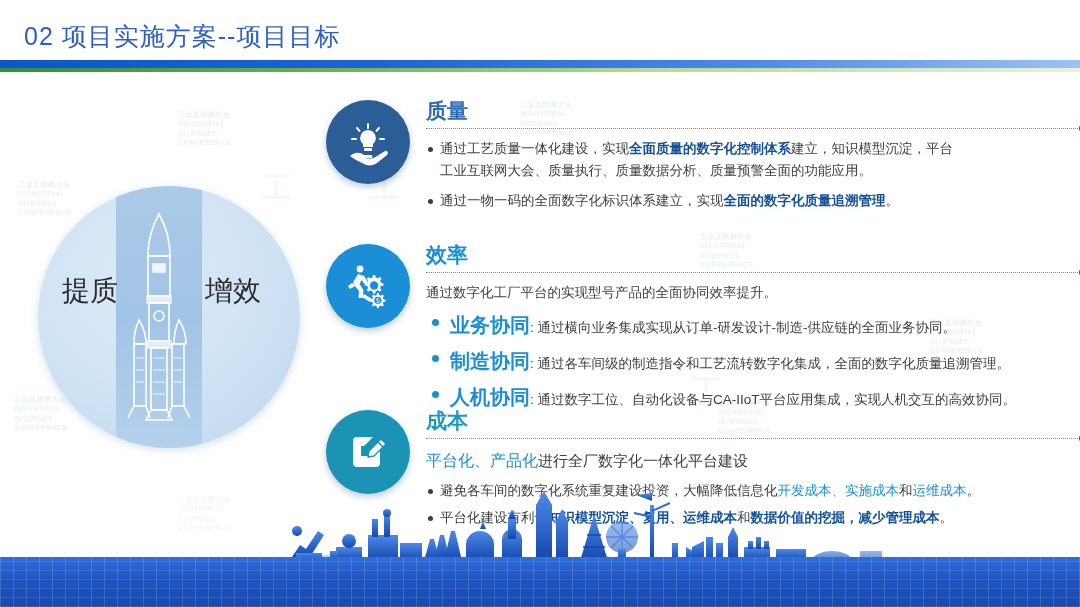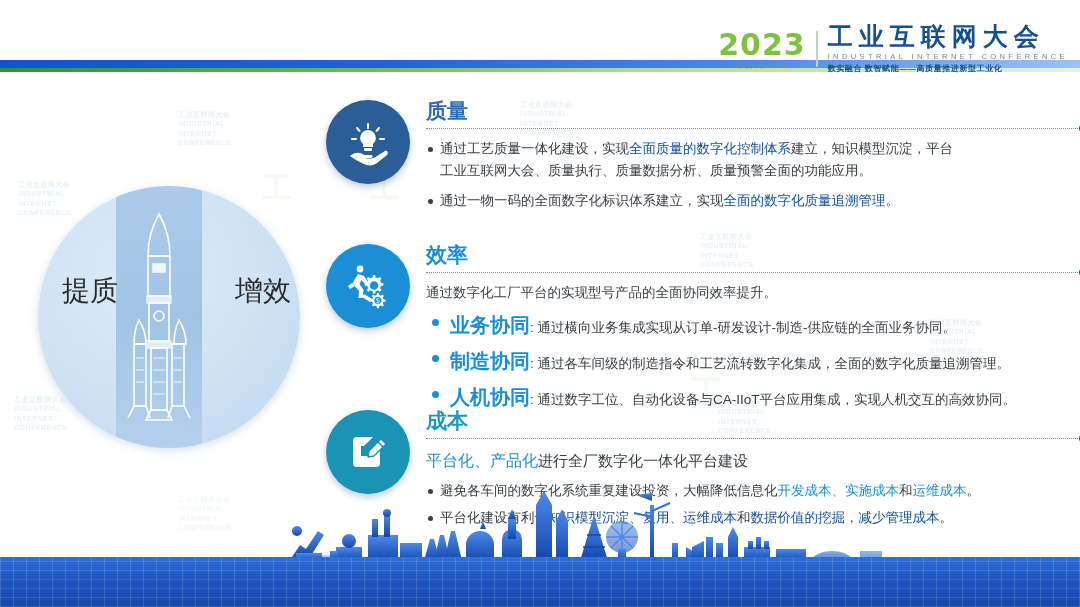--- a/index.html
+++ b/index.html
@@ -36,21 +36,21 @@
 
   
   .circle-wrap{position:absolute;left:38px;top:186px;width:262px;height:262px;}
   .big-circle{position:absolute;inset:0;border-radius:50%;
      background:radial-gradient(circle at 40% 35%,#dceaf7 0%,#cfe2f4 55%,#bcd6ee 100%);
      box-shadow:0 2px 8px rgba(90,130,175,.25);overflow:hidden;}
   .band{position:absolute;left:78px;top:0;width:86px;height:262px;
      background:linear-gradient(180deg,#a8c8e8 0%,#9cc0e4 50%,#b2cfeb 100%);opacity:.92;}
   .lbl-left{position:absolute;left:24px;top:88px;width:60px;text-align:left;
      font-size:28px;color:#2b2b2b;line-height:1.22;}
-  .lbl-right{position:absolute;left:194px;top:88px;width:62px;text-align:center;
+  .lbl-right{position:absolute;left:164px;top:88px;width:62px;text-align:center;
      font-size:28px;color:#2b2b2b;line-height:1.22;}
   .rocket{position:absolute;left:88px;top:22px;}
 
   
   .sec{position:absolute;left:326px;}
   .ic{position:absolute;left:0;top:0;width:84px;height:84px;border-radius:50%;
       display:flex;align-items:center;justify-content:center;
       box-shadow:0 3px 7px rgba(40,80,130,.3);}
   .ic.quality{background:#2b5e96;}
   .ic.efficiency{background:#1a8fd6;}
@@ -66,21 +66,21 @@
   .dots:after{content:"";position:absolute;right:0;top:0;width:7px;height:7px;
      border-radius:50%;background:#1d4f86;}
   .line{font-size:13.5px;color:#3a3f46;line-height:1.5;margin:2px 0;white-space:nowrap;}
   .line.ind{padding-left:14px;}
   .bl{position:relative;padding-left:14px;}
   .bl:before{content:"";position:absolute;left:2px;top:8px;width:5px;height:5px;
      border-radius:50%;background:#3a3f46;}
   .bl.big:before{width:7px;height:7px;background:#1a8fd6;left:6px;top:9px;}
   .bl.big{padding-left:24px;}
   .lead{font-weight:700;color:#1a8fd6;font-size:20px;}
-  .b{font-weight:400;color:#14519a;}
+  .b{font-weight:700;color:#14519a;}
   .b2{font-weight:400;color:#1a8fd6;}
   .intro{font-size:13.5px;color:#3a3f46;line-height:1.5;}
   .intro.strong{font-size:15px;}
 
   
   .ground{position:absolute;left:0;bottom:0;width:1080px;height:50px;
     background:linear-gradient(180deg,#2f6fd8 0%,#1f54c0 45%,#1a49ad 100%);}
   .ground:before{content:"";position:absolute;inset:0;
     background:repeating-linear-gradient(90deg,rgba(255,255,255,.14) 0 1px,transparent 1px 13px),
                repeating-linear-gradient(0deg,rgba(255,255,255,.10) 0 1px,transparent 1px 9px);}
@@ -126,35 +126,24 @@
 INTERNET
 CONFERENCE</div>
   <div class="wm" style="left:930px;top:318px;">工业互联网大会
 INDUSTRIAL
 INTERNET
 CONFERENCE</div>
   <div class="wm g" style="left:370px;top:168px;font-size:30px;opacity:.25;">工</div>
   <div class="wm g" style="left:690px;top:370px;font-size:34px;opacity:.25;">工</div>
   <div class="wm g" style="left:262px;top:168px;font-size:30px;opacity:.22;">工</div>
 
+  <div class="title">02 项目实施方案--项目目标</div>
   <div class="hbar"></div>
   <div class="hbar2"></div>
 
-  <div class="logo">
-    <div style="text-align:center;">
-      <div class="logo-year">2023</div>
-      <div class="logo-year-sub">中国·苏州  9月11日-13日</div>
-    </div>
-    <div class="logo-div"></div>
-    <div>
-      <div class="logo-cn">工业互联网大会</div>
-      <div class="logo-en">INDUSTRIAL INTERNET CONFERENCE</div>
-      <div class="logo-slogan">数实融合  数智赋能——高质量推进新型工业化</div>
-    </div>
-  </div>
 
   <div class="circle-wrap">
     <div class="big-circle">
       <div class="band"></div>
       <svg class="rocket" width="66" height="218" viewBox="0 0 66 218">
         <g fill="none" stroke="#ffffff" stroke-width="1.6">
           <path d="M33 6 C25 20 22 34 22 48 L44 48 C44 34 41 20 33 6 Z"></path>
           <rect x="22" y="48" width="22" height="40"></rect>
           <rect x="27" y="56" width="12" height="8" fill="#ffffff" opacity=".85"></rect>
           <rect x="21" y="88" width="24" height="7" fill="#ffffff" opacity=".7"></rect>

